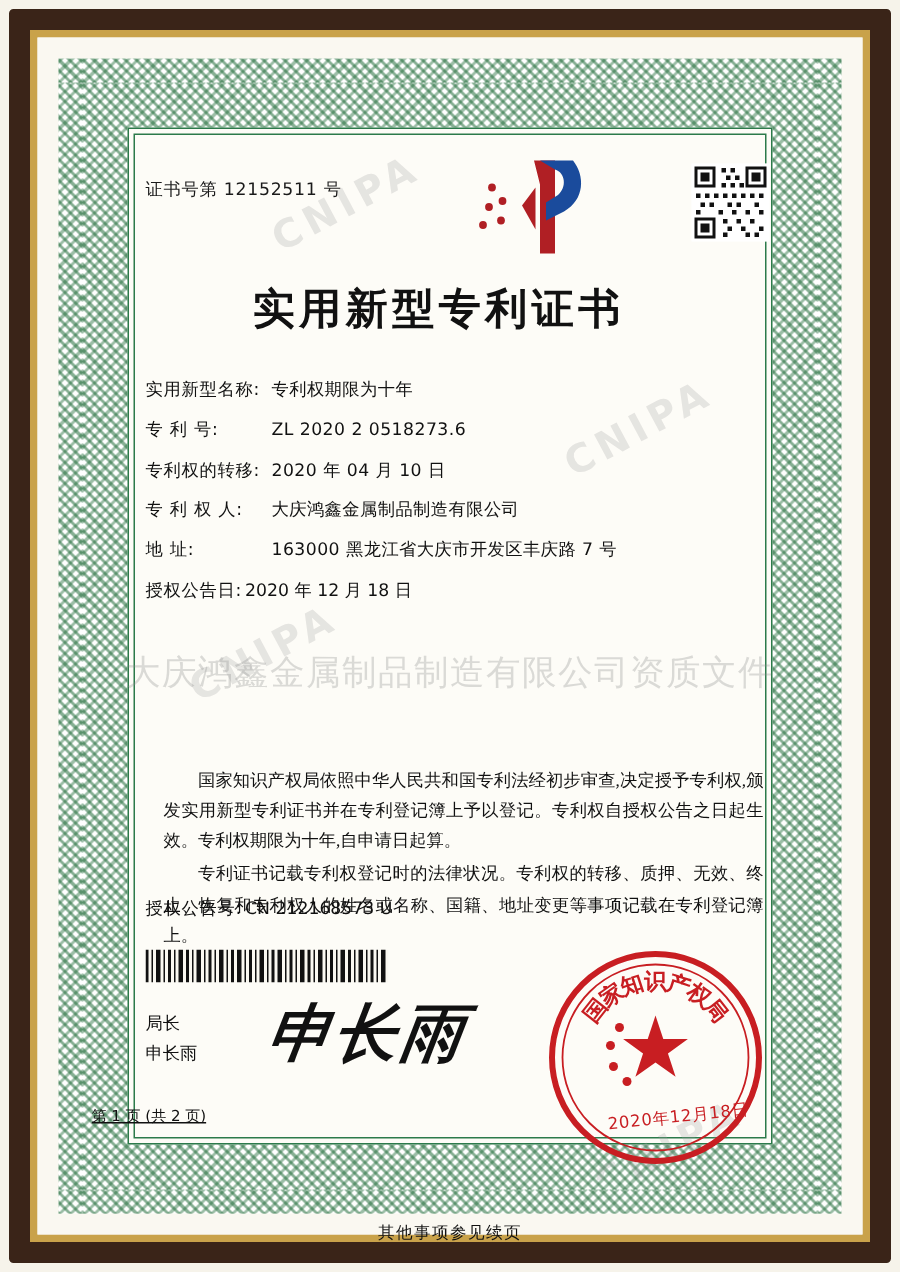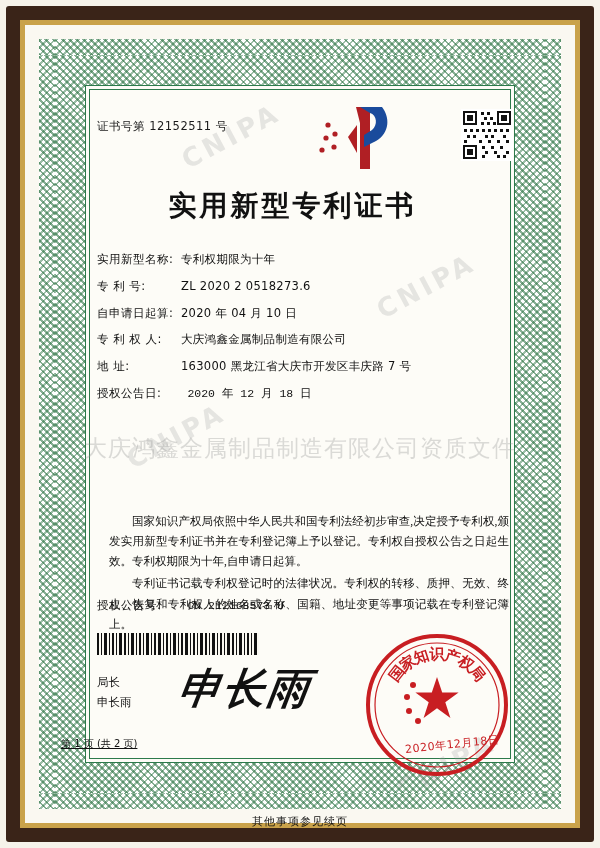--- a/index.html
+++ b/index.html
@@ -184,21 +184,21 @@
     margin-top: 2px;
   }
   .inline-2col {
     display: flex;
     width: 100%;
     flex-direction: column;
   }
   .inline-2col .col-a { flex: 0 0 212px; display:flex; }
   .inline-2col .col-b { flex: 1; display:flex; }
   .inline-2col .lbl { white-space: nowrap; letter-spacing:0.5px; }
-  .inline-2col .val { margin-left: 26px; font-family: Liberation Mono, monospace; }
+  .inline-2col .val { margin-left: 2px; }
 
   .body-text {
     position: absolute;
     top: 450px;
     left: 36px;
     right: 30px;
     font-size: 11.5px;
     line-height: 1.75;
     color: #111111;
     text-align: justify;
@@ -373,21 +373,21 @@
             <div class="field-value">专利权期限为十年</div>
           </div>
 
 
           <div class="field-row">
             <div class="field-label">专  利  号:</div>
             <div class="field-value">ZL 2020 2 0518273.6</div>
           </div>
 
           <div class="field-row">
-            <div class="field-label">自申请日起算:</div>
+            <div class="field-label">专利权的转移:</div>
             <div class="field-value">2020 年 04 月 10 日</div>
           </div>
 
           <div class="field-row">
             <div class="field-label">专 利 权 人:</div>
             <div class="field-value">大庆鸿鑫金属制品制造有限公司</div>
           </div>
 
           <div class="field-row">
             <div class="field-label">地      址:</div>

